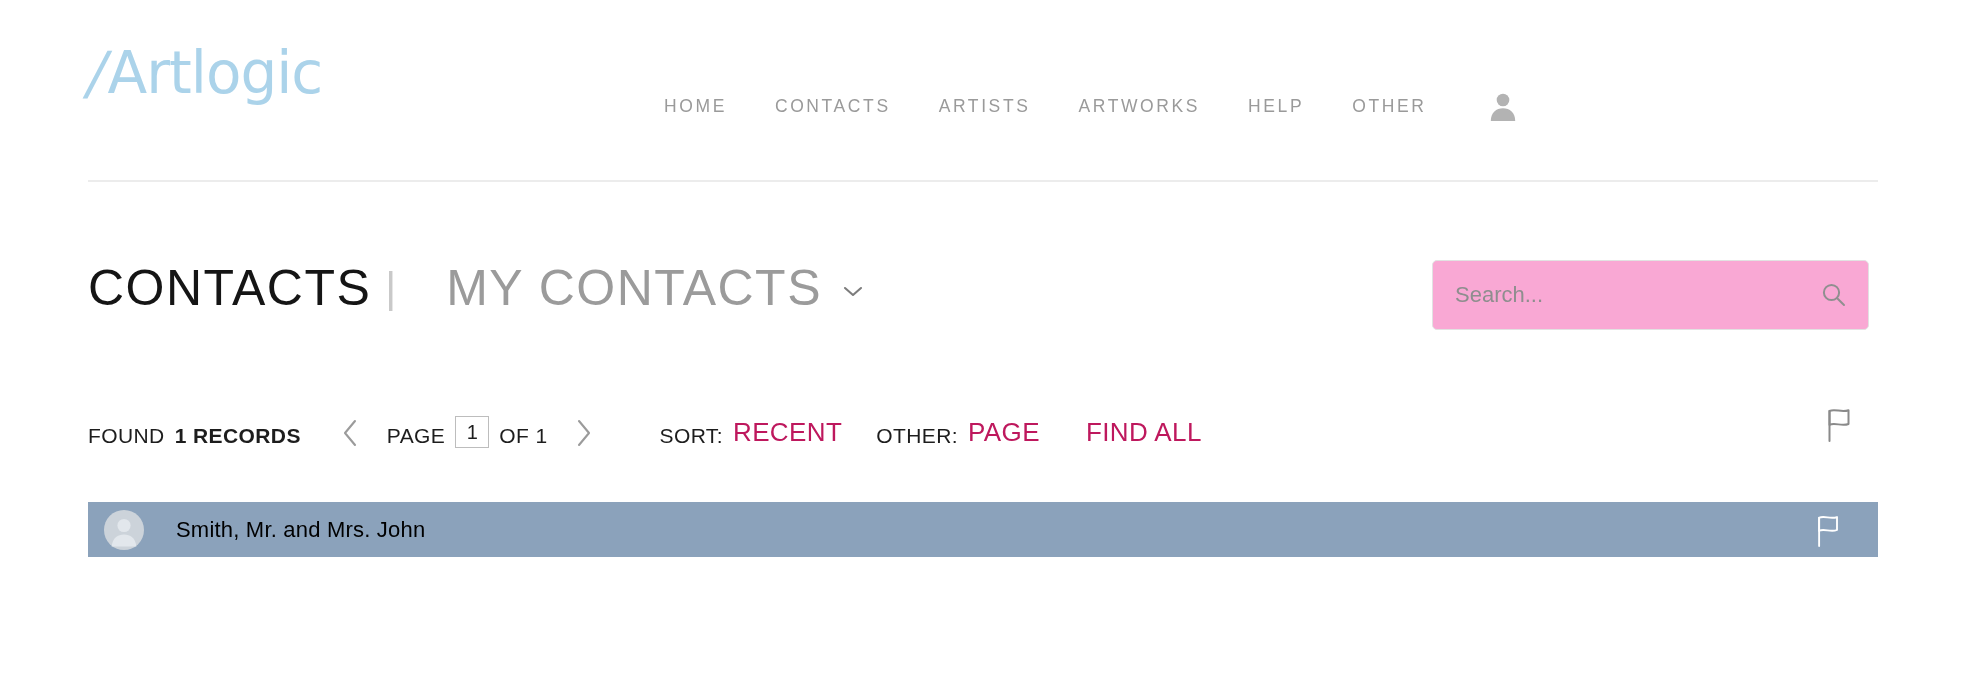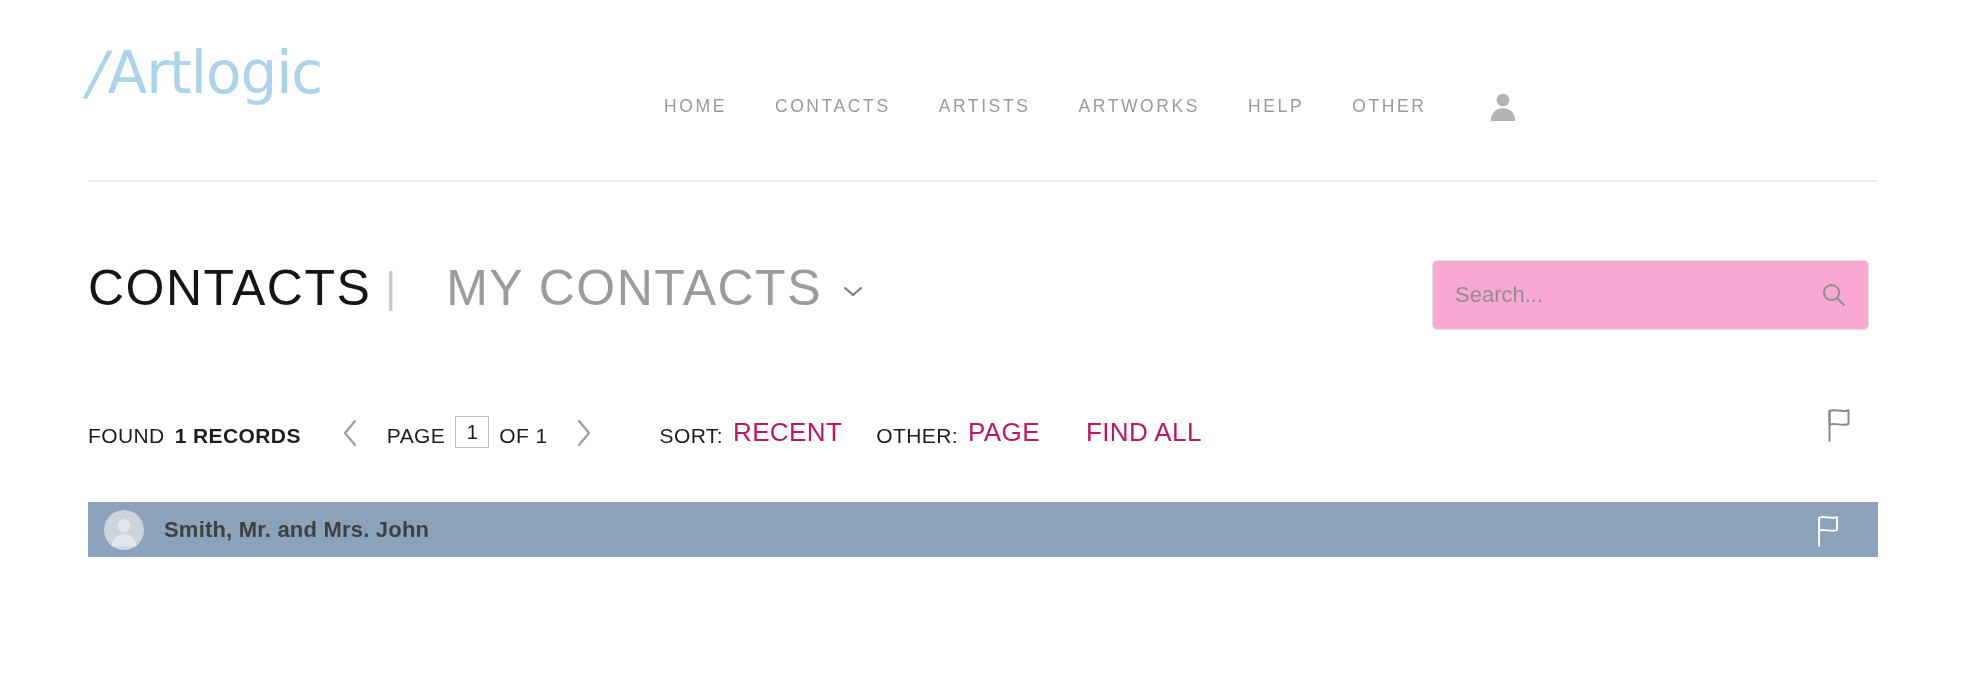--- a/index.html
+++ b/index.html
@@ -222,24 +222,24 @@
     cursor: pointer;
   }
   .row-avatar {
     margin-left: 16px;
     width: 40px;
     height: 40px;
     position: relative;
     flex: 0 0 auto;
   }
   .row-name {
-    margin-left: 20px;
+    margin-left: 32px;
     font-size: 22px;
-    font-weight: bold;
-    color: #404040;
+    font-weight: normal;
+    color: #000000;
     letter-spacing: 0.2px;
     font-family: "Liberation Sans", sans-serif;
   }
   .row-flag {
     margin-left: auto;
     margin-right: 33px;
     display: inline-flex;
     cursor: pointer;
   }
 </style>

